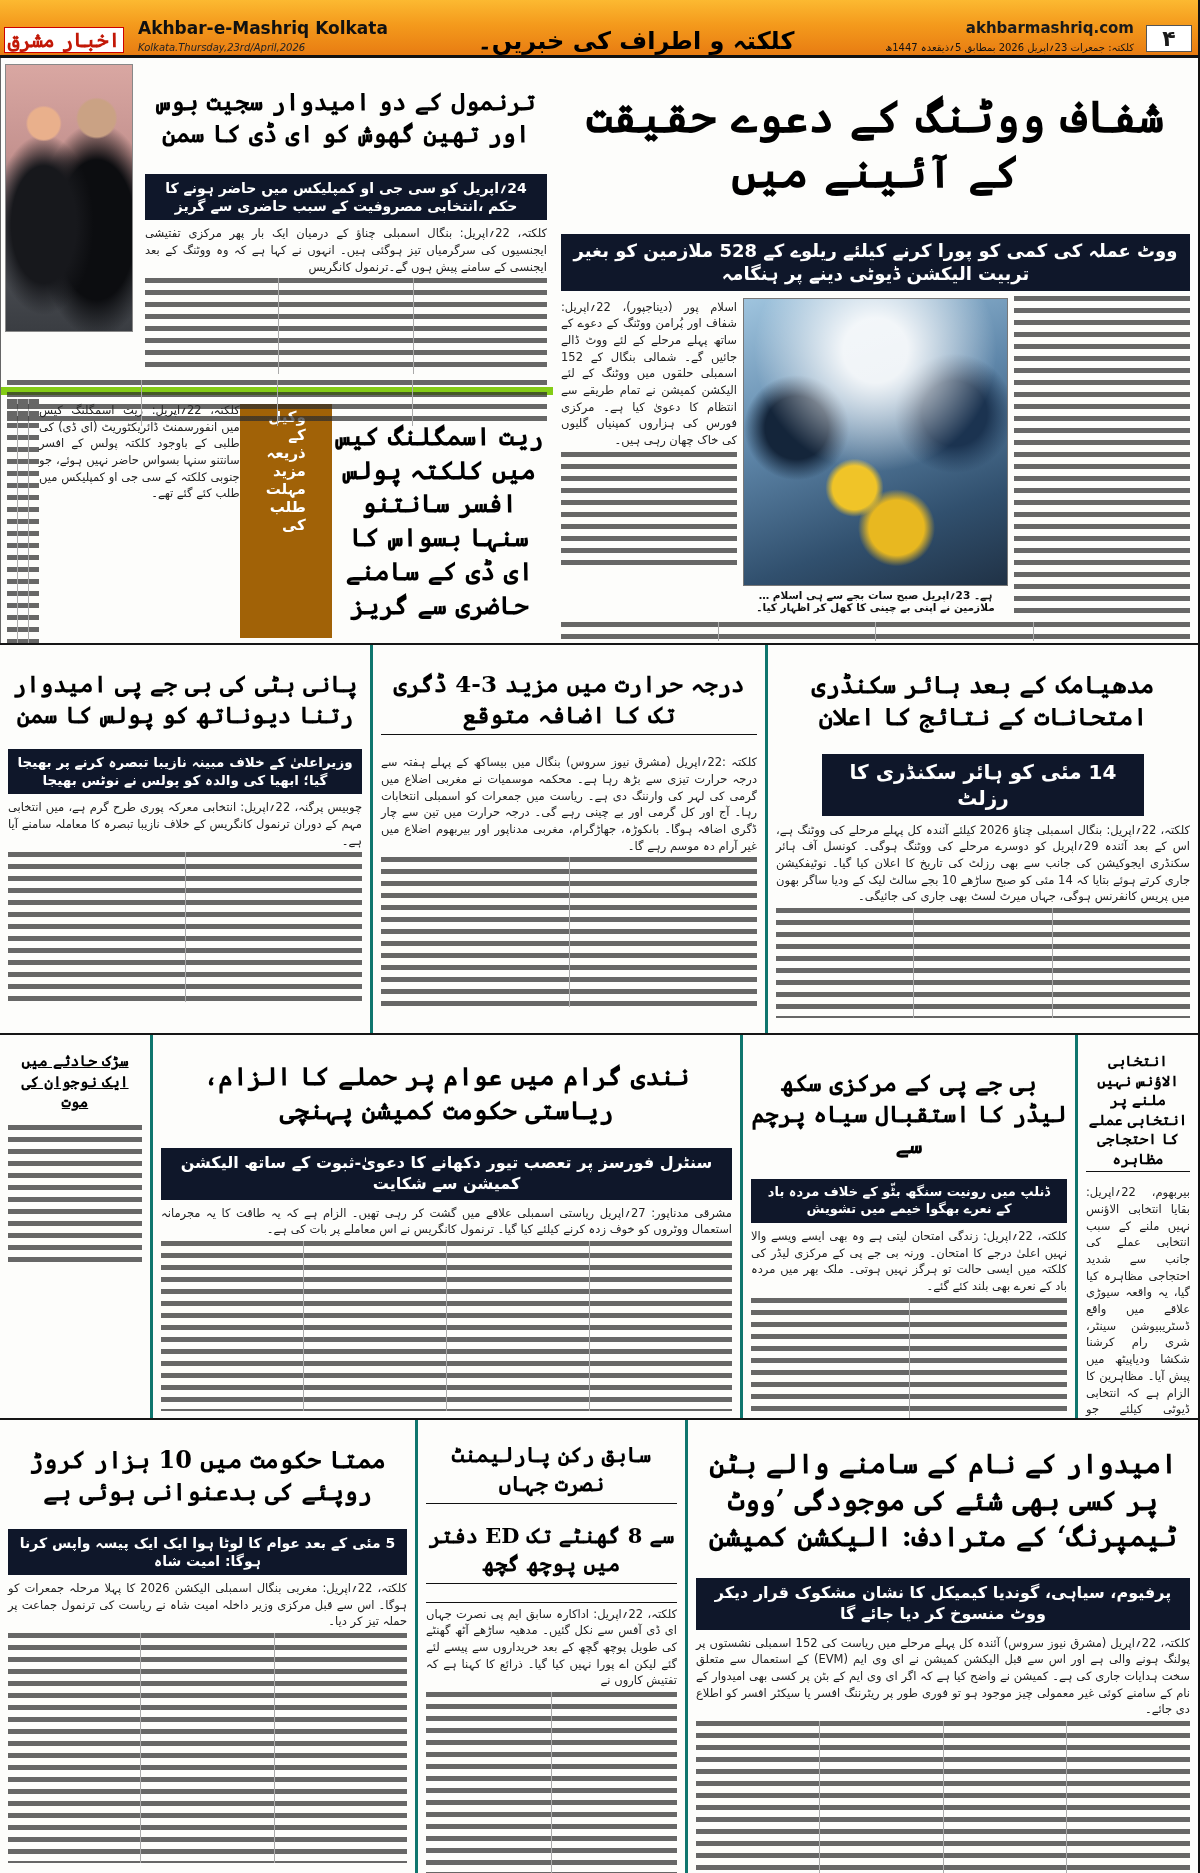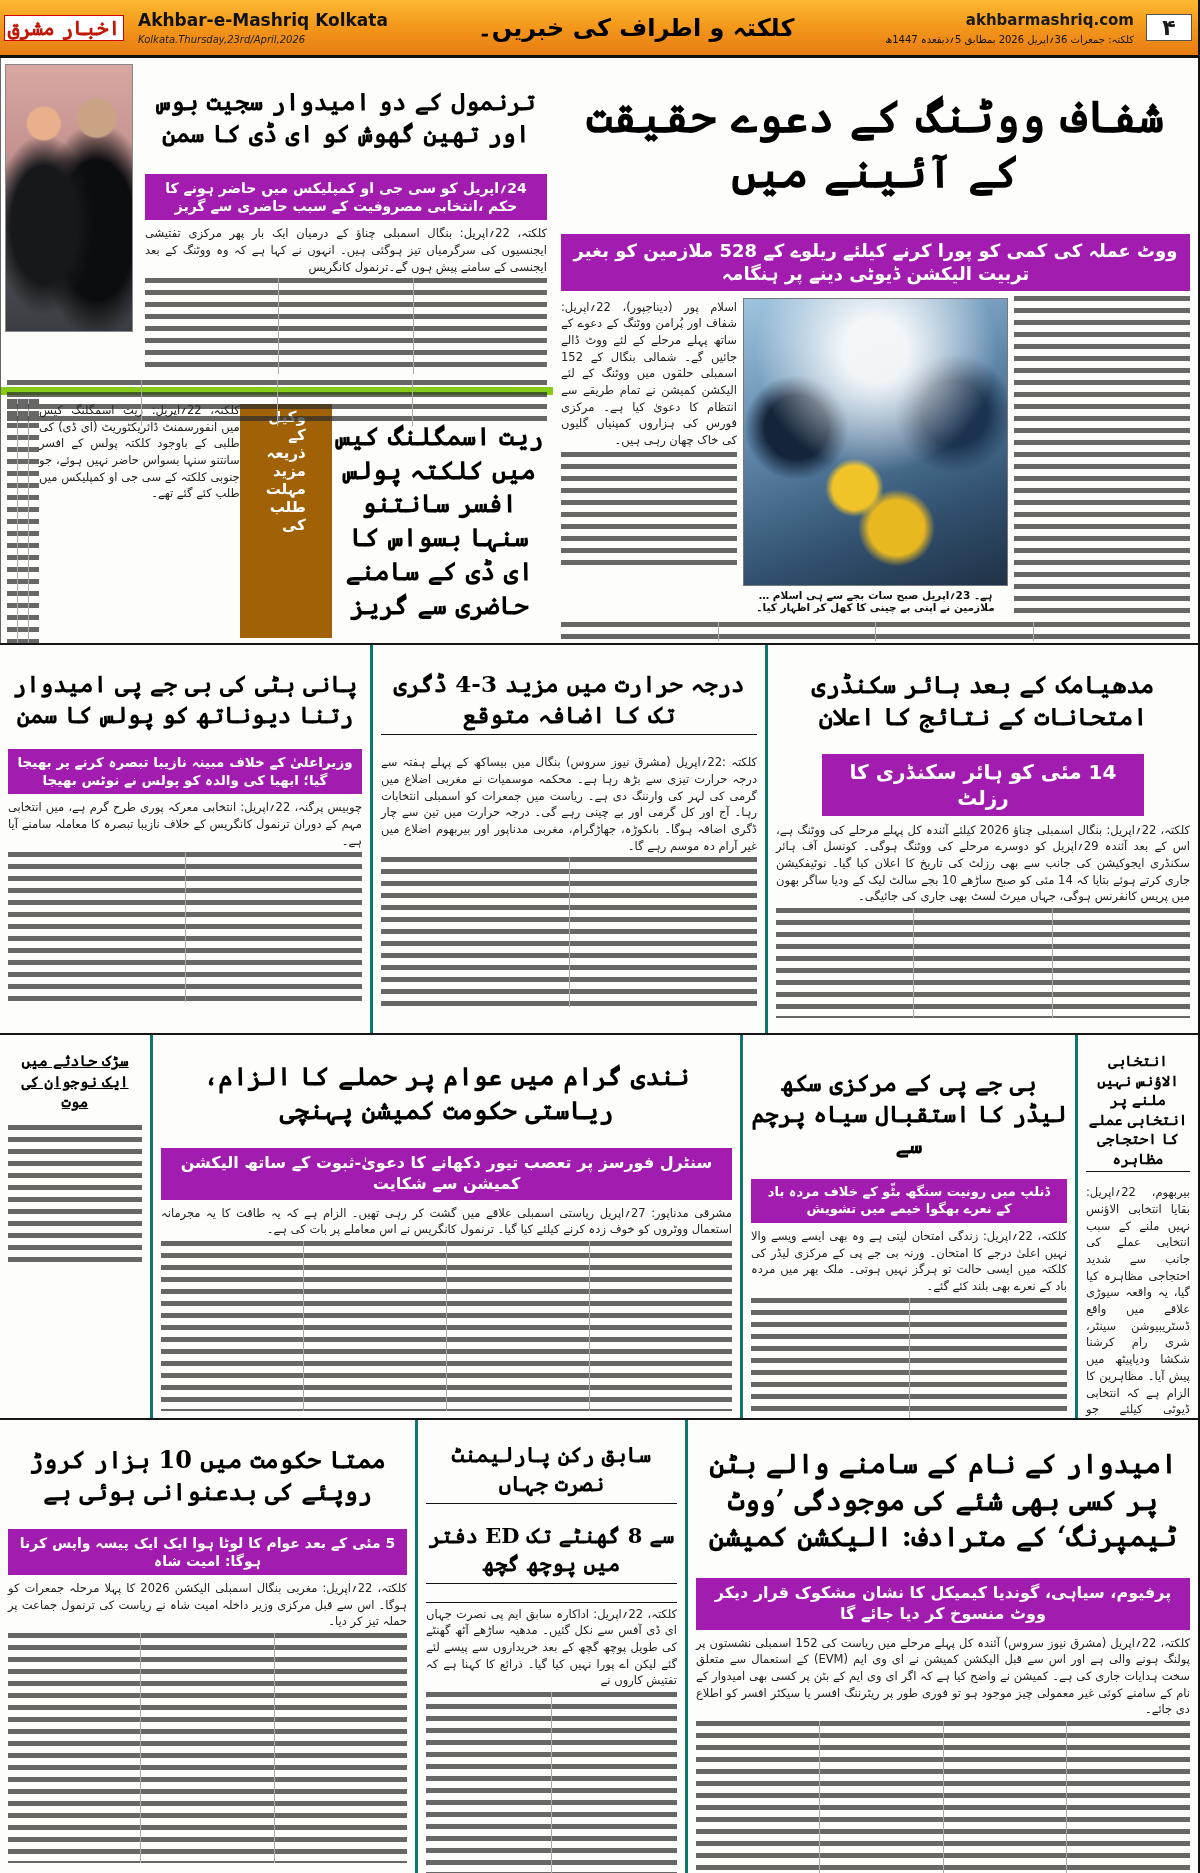--- a/index.html
+++ b/index.html
@@ -2,21 +2,21 @@
 <html lang="ur"><head>
 <meta charset="utf-8">
 <style>
   html,body{margin:0;padding:0;background:#e8e8e4;}
   .page{position:relative;width:1200px;height:1873px;margin:0 auto;background:#fdfdfb;
         font-family:"DejaVu Sans",sans-serif;color:#1a1a1a;overflow:hidden;
         box-sizing:border-box;border-right:2px solid #111;}
   *,*:before,*:after{box-sizing:border-box;}
 
   
-  .masthead{height:58px;display:flex;align-items:center;
+  .masthead{height:58px;display:flex;align-items:flex-end;
     background:linear-gradient(180deg,#fcb931 0%,#f49a1c 45%,#e87c12 100%);
     border-bottom:3px solid #111;position:relative;}
   .logo-box{width:120px;margin:2px 4px;background:#fff;border:1px solid #c00;
     display:flex;align-items:center;justify-content:center;overflow:hidden;}
   .logo-box span{color:#c21807;font-weight:bold;font-size:20px;direction:rtl;
     font-family:"DejaVu Serif",serif;}
   .mast-left{display:flex;flex-direction:column;justify-content:center;padding:2px 10px;flex:1.2;}
   .mast-title{font-size:17px;font-weight:bold;color:#111;}
   .mast-date{font-size:10px;color:#222;margin-top:4px;font-style:italic;}
   .mast-center{flex:1.6;display:flex;align-items:center;justify-content:center;
@@ -27,21 +27,21 @@
   .mast-date-ur{direction:rtl;font-size:10px;margin-top:5px;color:#111;}
   .pagenum-box{width:46px;margin:3px 6px 3px 2px;background:#fff;border:1px solid #555;
     display:flex;align-items:center;justify-content:center;font-size:22px;font-weight:bold;}
 
   
   .band{display:flex;width:100%;border-bottom:2px solid #161616;overflow:hidden;}
   .art{position:relative;overflow:hidden;padding:4px 8px;direction:rtl;}
   .art + .art{border-left:3px solid #0f766e;}
   .hl{font-family:"DejaVu Serif",serif;font-weight:bold;text-align:center;color:#000;
       direction:rtl;line-height:1.35;}
-  .bar{background:#a21caf;color:#fff;font-weight:bold;text-align:center;direction:rtl;
+  .bar{background:#0f172a;color:#fff;font-weight:bold;text-align:center;direction:rtl;
       padding:5px 8px;margin:5px 0;line-height:1.3;}
   .boxbar{display:flex;justify-content:center;margin:5px 0;}
   .boxbar span{background:#a16207;color:#fff;font-weight:bold;direction:rtl;
       padding:4px 26px;font-size:15px;}
   .lead{font-size:11.5px;line-height:1.45;text-align:justify;color:#222;direction:rtl;margin:3px 0;}
   .tf{background-image:repeating-linear-gradient(180deg,rgba(45,45,45,.72) 0 5px,transparent 5px 12px);}
   .cols{display:flex;gap:0;align-items:stretch;}
   .cols .col{flex:1;padding:0 5px;}
   .cols .col + .col{border-right:1px solid #aaa;}
   .rule{border:none;border-top:1px solid #111;margin:3px 0;}
@@ -123,21 +123,21 @@
     <div class="logo-box">
       <span>اخبارِ مشرق</span>
     </div>
     <div class="mast-left">
       <div class="mast-title">Akhbar-e-Mashriq  Kolkata</div>
       <div class="mast-date">Kolkata.Thursday,23rd/April,2026</div>
     </div>
     <div class="mast-center">کلکتہ و اطراف کی خبریں۔</div>
     <div class="mast-right">
       <div class="mast-web">akhbarmashriq.com</div>
-      <div class="mast-date-ur">کلکتہ: جمعرات 36؍اپریل 2026 بمطابق 5؍ذیقعدہ 1447ھ</div>
+      <div class="mast-date-ur">کلکتہ: جمعرات 23؍اپریل 2026 بمطابق 5؍ذیقعدہ 1447ھ</div>
     </div>
     <div class="pagenum-box">۴</div>
   </header>
 
   <div class="band1">
     <div class="b1-left">
 
       <article class="artA">
         <div class="artA-photo"></div>
         <div class="artA-body">

